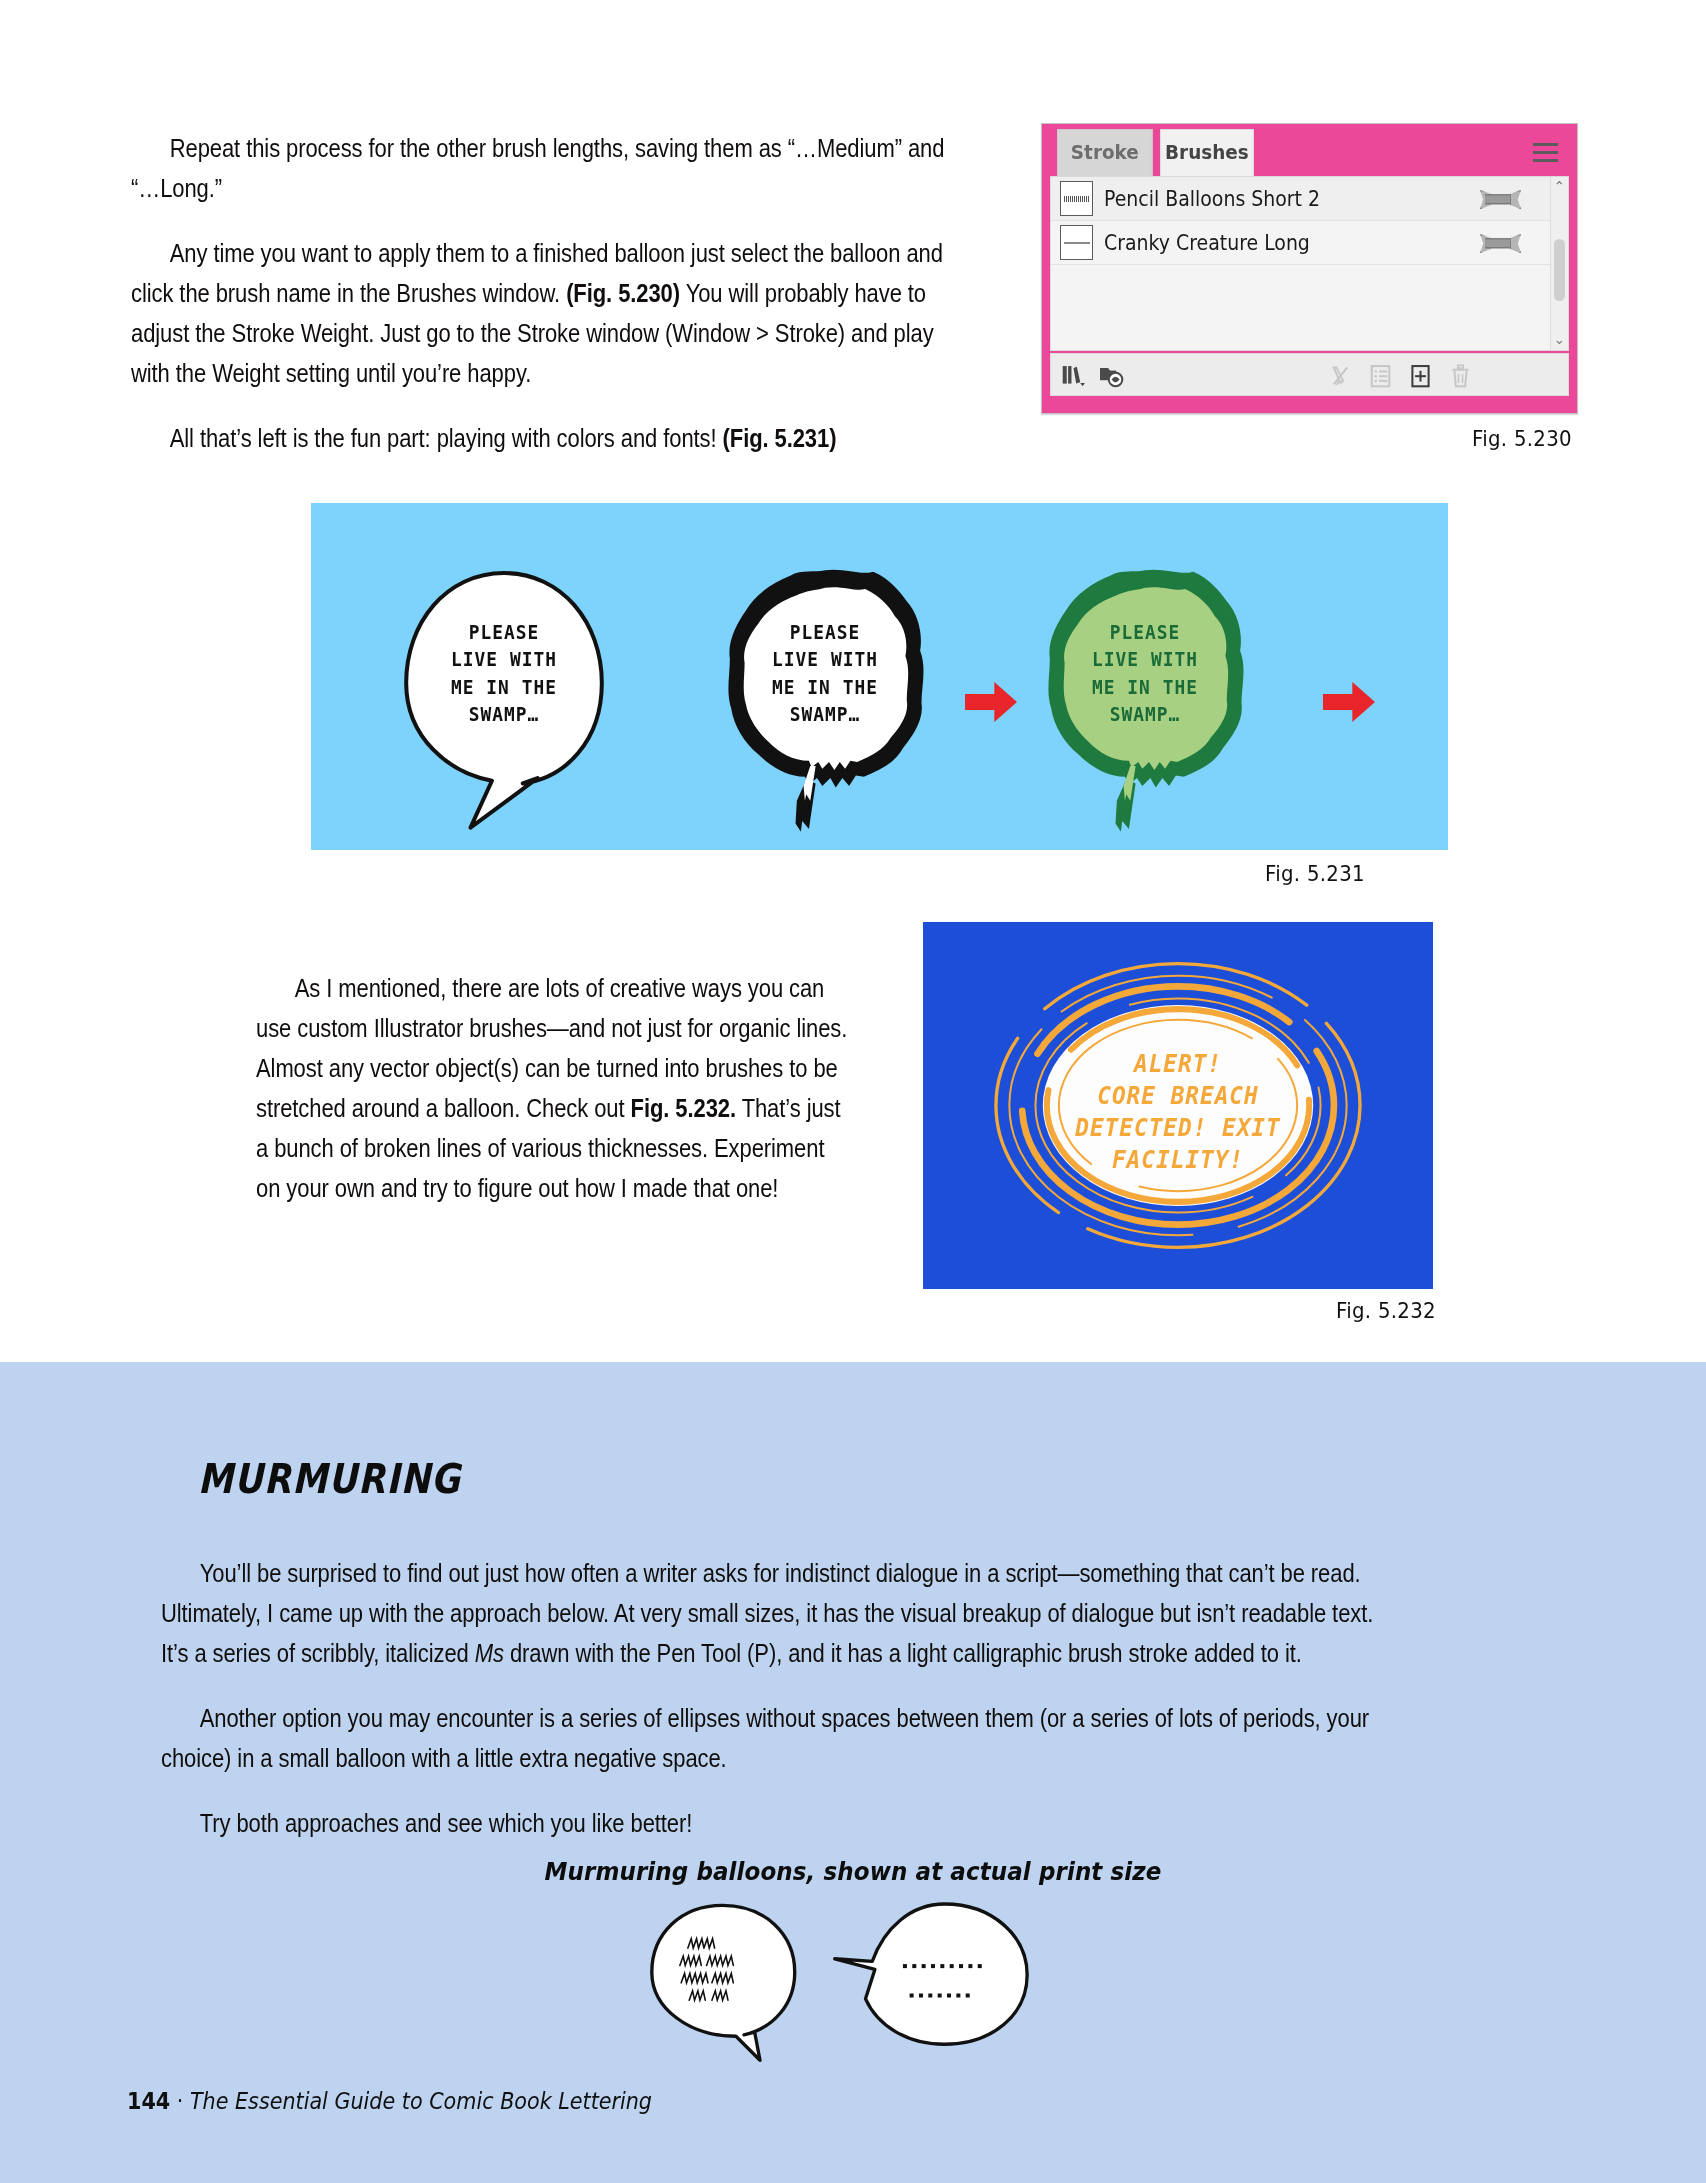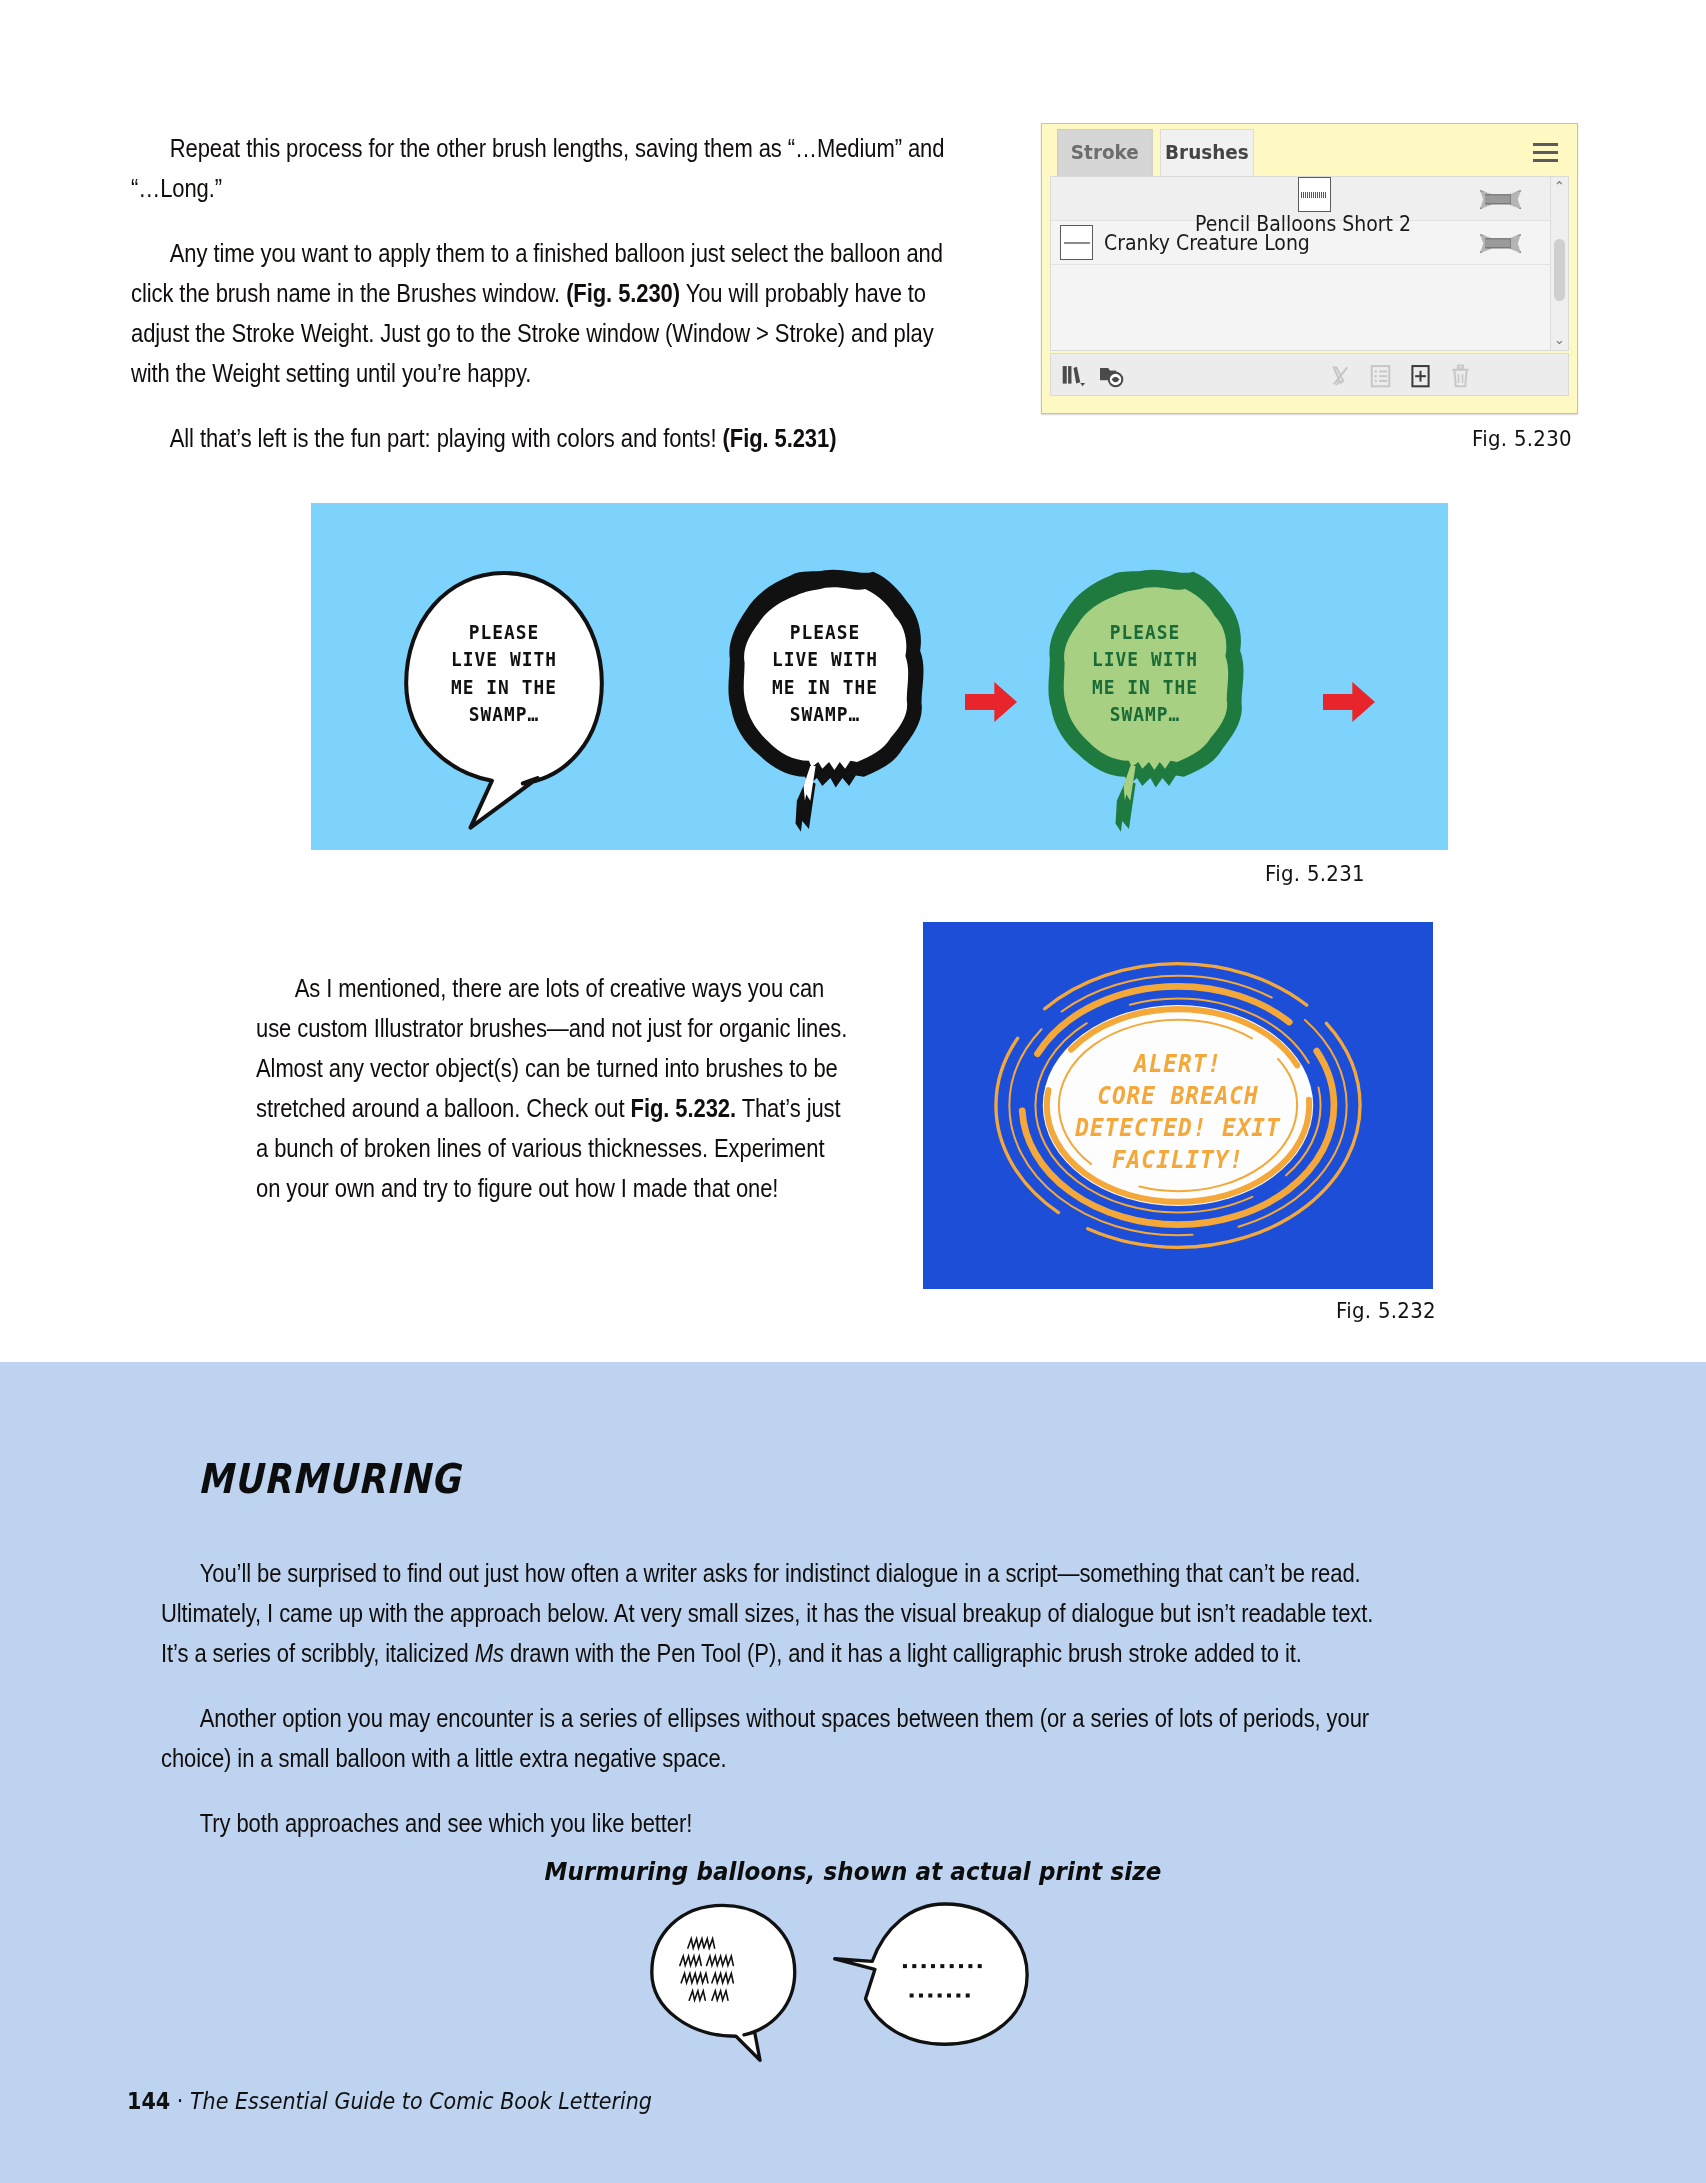--- a/index.html
+++ b/index.html
@@ -30,21 +30,21 @@
   #col-top{
     position:absolute;left:131px;top:103px;width:950px;
   }
   #col-mid{
     position:absolute;left:256px;top:943px;width:676px;
   }
 
   
   #panel-5230{
     position:absolute;left:1041px;top:123px;width:535px;height:289px;
-    background:#fef9c3;border:0.7px solid #c2c2c2;
+    background:#ec4899;border:0.7px solid #c2c2c2;
     box-shadow:0 0.7px 1.3px rgba(0,0,0,.18);
   }
   #panel-tabs{position:absolute;left:0;top:0;width:100%;height:52px;}
   .tab{
     position:absolute;top:5.4px;height:47px;line-height:44px;
     font-size:20px;font-weight:700;text-align:center;
     font-family:"DejaVu Sans",sans-serif;
     transform:scaleX(0.92);transform-origin:left top;
   }
   #tab-stroke{left:14.7px;width:102px;background:#d6d6d6;color:#6d6d6d;
@@ -57,21 +57,21 @@
   #panel-menu-icon i{display:block;height:2.7px;background:#5b5b5b;margin-bottom:5.4px;}
 
   #brush-list{
     position:absolute;left:8px;top:52px;right:8px;height:173px;
     background:#f4f4f4;border:0.7px solid #dadada;overflow:hidden;
   }
   .brush-row{
     position:relative;height:43px;border-bottom:0.7px solid #e3e3e3;
     display:flex;align-items:center;
   }
-  .brush-row:first-child{background:#efefef;flex-direction:column;}
+  .brush-row:first-child{background:#efefef;}
   .brush-thumb{
     width:31px;height:33px;margin-left:9.4px;background:#fff;
     border:1.3px solid #5b5b5b;position:relative;flex:none;
   }
   .brush-thumb em{
     position:absolute;left:2.7px;right:2.7px;top:50%;height:2px;margin-top:-0.7px;
     background:#8a8a8a;display:block;
   }
   .brush-thumb.dense em{height:6px;margin-top:-2.7px;
     background:repeating-linear-gradient(90deg,#555 0 0.7px,transparent 0.7px 2px);}

